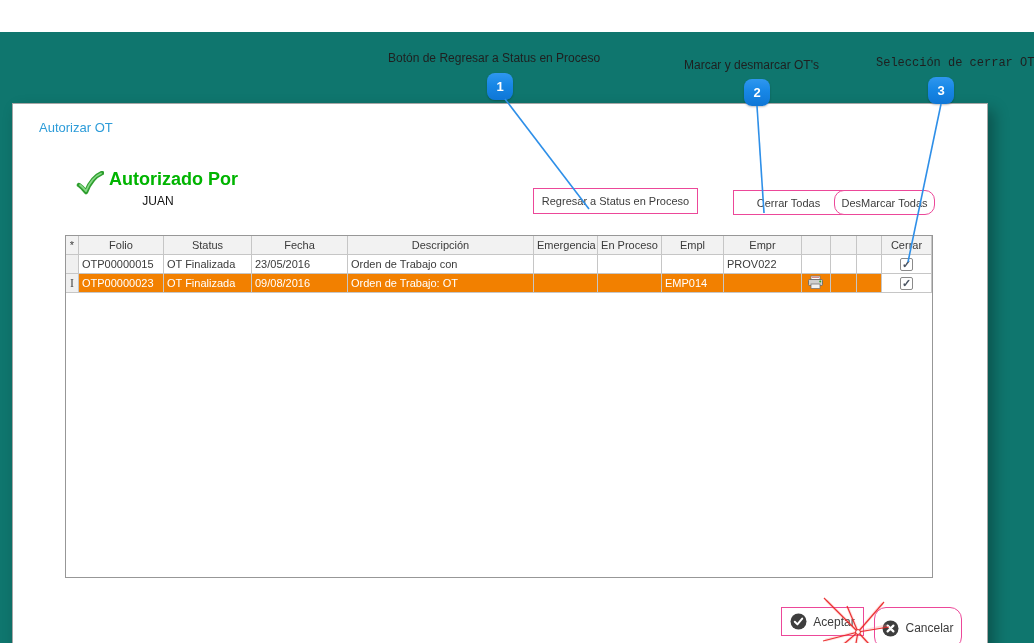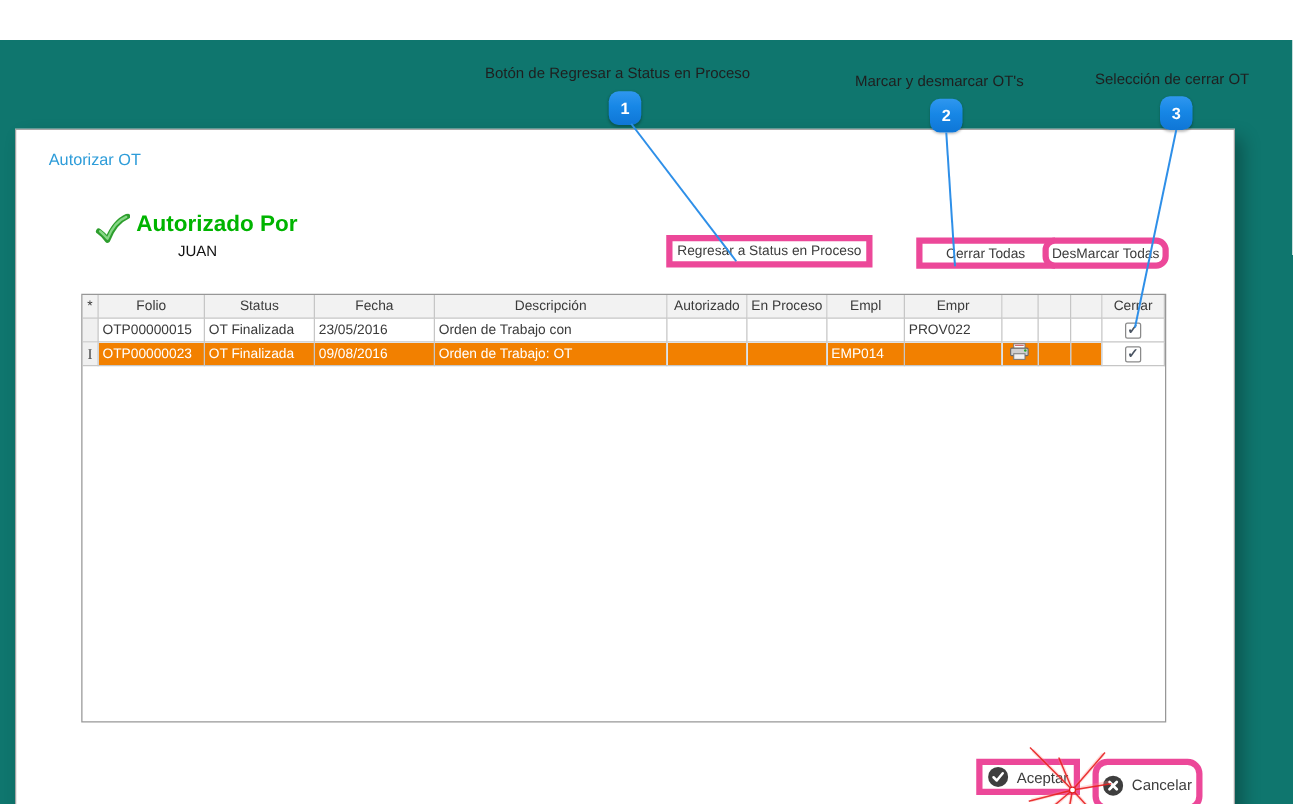--- a/index.html
+++ b/index.html
@@ -4,21 +4,21 @@
 <style>
   * { margin:0; padding:0; box-sizing:border-box; }
   html,body { background:#fff; }
   body { font-family:"Liberation Sans", sans-serif; }
   .canvas { position:relative; width:1034px; height:643px; background:#0f766e; overflow:hidden;margin-top:32px; }
 
   
   .ann-label { position:absolute; font-size:12px; color:#1f1f1f; white-space:nowrap; }
   #ann1 { left:388px; top:19px; }
   #ann2 { left:684px; top:26px; }
-  #ann3 { left:876px; top:24px; }
+  #ann3 { left:876px; top:24px;font-family:Liberation Mono, monospace; }
 
   
   .badge { position:absolute; width:26px; height:27px; border-radius:8px;
            background:linear-gradient(180deg,#2f97ef 0%,#1787e6 45%,#0f76d6 100%);
            color:#fff; font-size:13px; font-weight:bold;
            display:flex; align-items:center; justify-content:center;
            box-shadow:0 1px 2px rgba(0,0,0,0.25); z-index:40; }
   #badge1 { left:487px; top:41px; }
   #badge2 { left:744px; top:47px; }
   #badge3 { left:928px; top:45px; }
@@ -26,21 +26,21 @@
   
   .dialog { position:absolute; left:12px; top:71px; width:976px; height:554px;
             background:#fff; border:1px solid #a6a6a6;
             box-shadow:6px 7px 14px rgba(0,0,0,0.30); z-index:10; }
   .dlg-title { position:absolute; left:26px; top:16px; font-size:13px; color:#2d9cd9; }
 
   .auth-check { position:absolute; left:63px; top:67px; width:28px; height:26px; }
   .auth-heading { position:absolute; left:96px; top:65px; font-size:18px; font-weight:bold; color:#00b400; white-space:nowrap;text-align:right; }
   .auth-user { position:absolute; left:100px; top:90px; width:90px; text-align:center; font-size:12px; color:#111; }
 
-  .win-btn { position:absolute; background:#fff; border:5px solid #ec4899; color:#3c3c3c;
+  .win-btn { position:absolute; background:#fff; border:1px solid #ec4899; color:#3c3c3c;
              font-family:"Liberation Sans", sans-serif; font-size:11px;
              display:flex; align-items:center; justify-content:center; gap:6px; cursor:default; }
   #btn-regresar  { left:520px; top:84px; width:165px; height:26px; }
   #btn-cerrar-todas { left:720px; top:86px; width:111px;  height:25px; }
   #btn-desmarcar { left:821px; top:86px; width:101px; height:25px;border-radius:10px; }
   #btn-aceptar  { left:768px; top:503px; width:83px; height:29px; font-size:12px; }
   #btn-cancelar { left:861px; top:503px; width:88px; height:42px; font-size:12px;border-radius:12px; }
   .circ-icon { flex:0 0 auto; display:block; }
 
   
@@ -114,21 +114,21 @@
             <col style="width:25px">
           <col style="width:50px">
         </colgroup>
         <thead>
           <tr>
             <th>*</th>
             <th>Folio</th>
             <th>Status</th>
             <th>Fecha</th>
             <th>Descripción</th>
-            <th>Autorizado</th>
+            <th>Emergencia</th>
             <th>En Proceso</th>
             <th>Empl</th>
             <th>Empr</th>
             <th></th>
             <th></th>
             <th></th>
             <th>Cerrar</th>
           </tr>
         </thead>
         <tbody>

